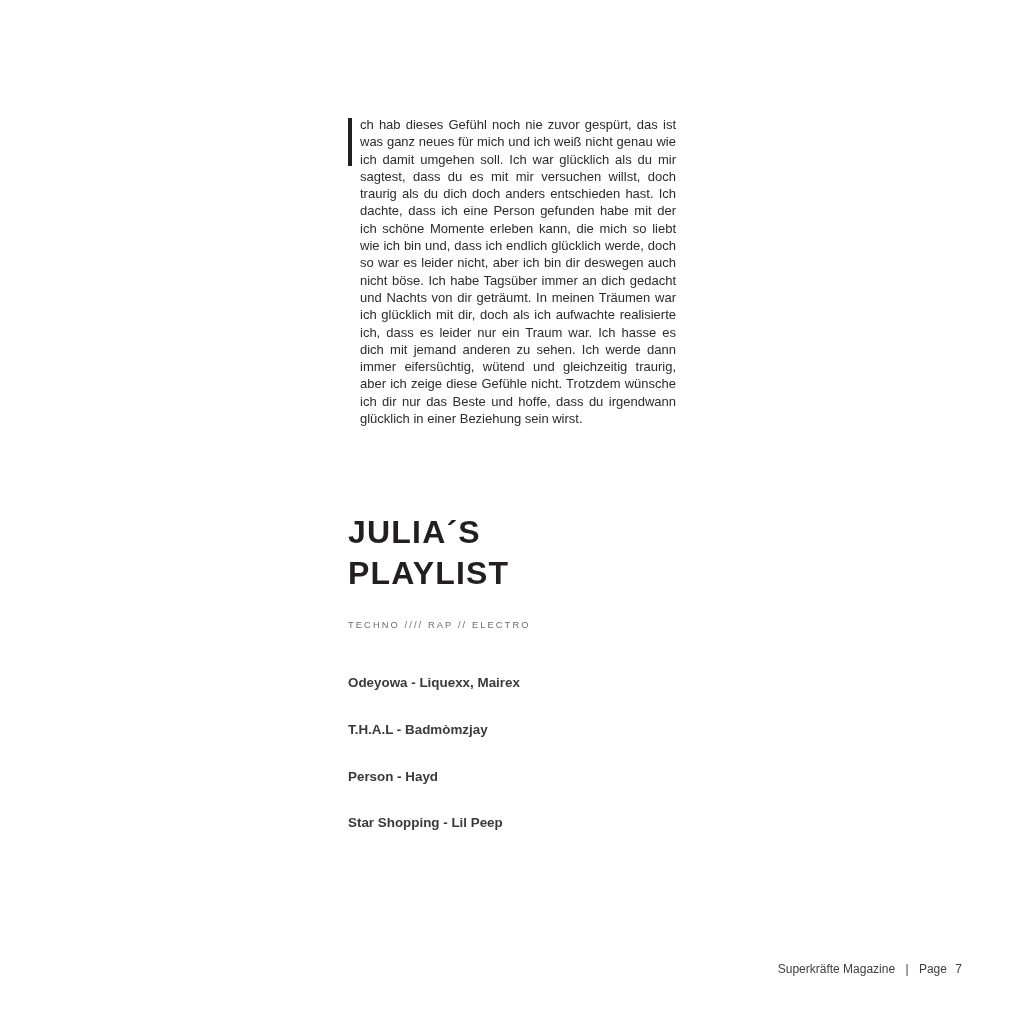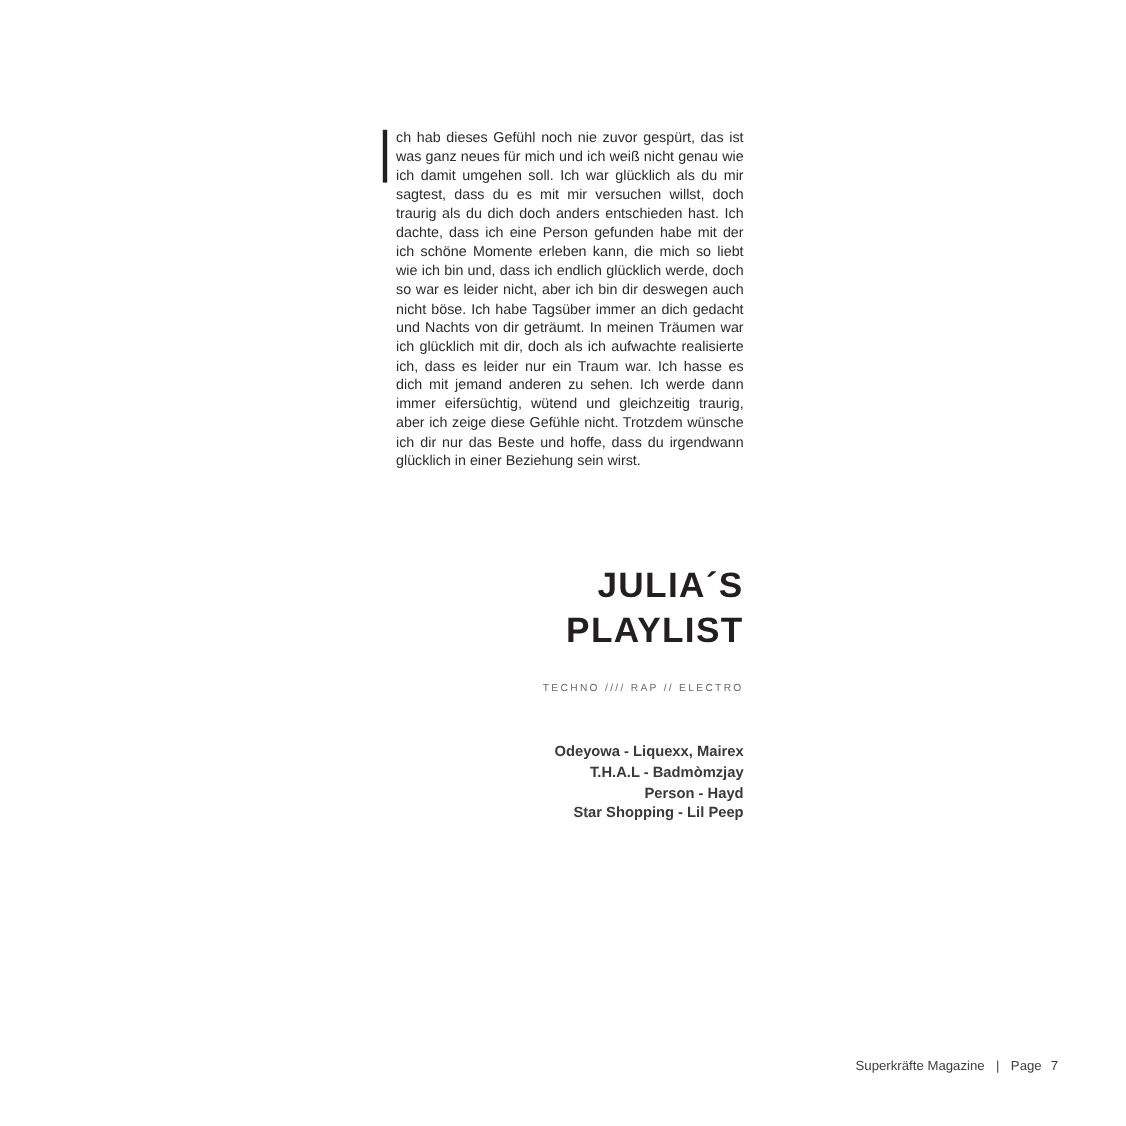--- a/index.html
+++ b/index.html
@@ -46,21 +46,21 @@
     color: #2b2b2b;
     hyphens: manual;
   }
 
   
   .playlist {
     position: absolute;
     left: 348px;
     top: 512px;
     width: 328px;
-    text-align: right;
+    text-align: left;
   }
   .playlist-title {
     margin: 0;
     font-size: 32px;
     line-height: 41px;
     font-weight: bold;
     letter-spacing: 1.2px;
     color: #231f20;
   }
   .playlist-subtitle {
@@ -74,20 +74,21 @@
     margin: 44px 0 0 0;
     padding: 0;
     list-style: none;
   }
   .playlist-tracks li {
     font-size: 13.4px;
     line-height: 18.8px;
     font-weight: bold;
     color: #3a3a3a;
     white-space: nowrap;
+    margin-top: 28px;
   }
 
   
   .footer {
     position: absolute;
     right: 62px;
     bottom: 48px;
     font-size: 12px;
     color: #3d3d3d;
     white-space: nowrap;

